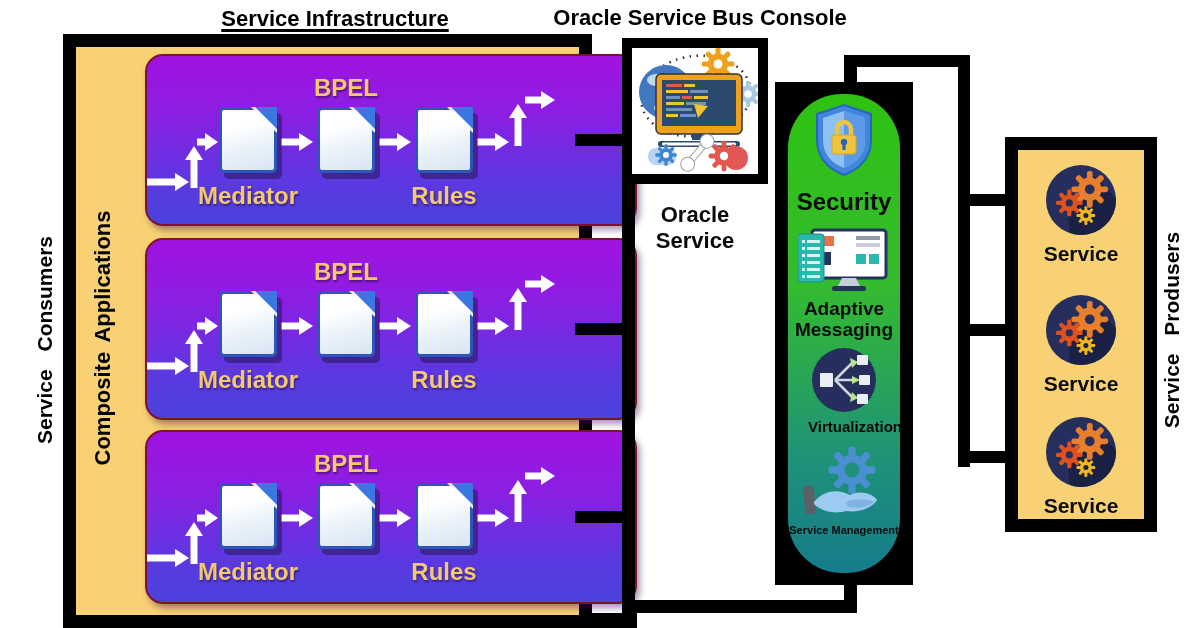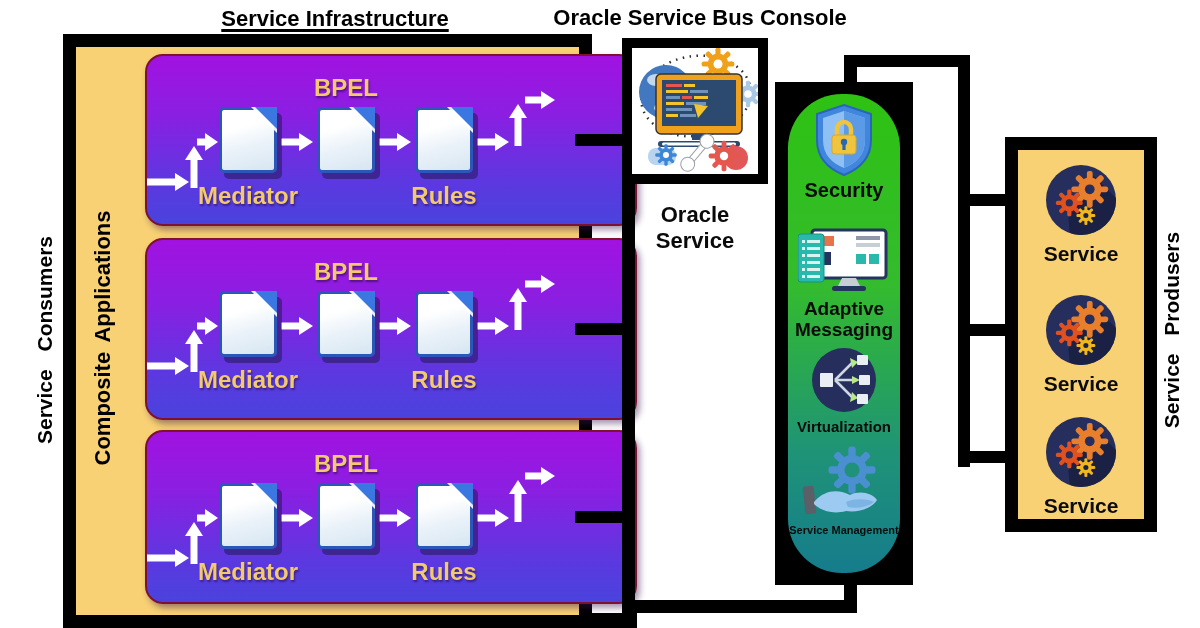--- a/index.html
+++ b/index.html
@@ -219,21 +219,21 @@
 
       <svg class="gicon" style="top:8px;" width="66" height="76" viewBox="0 0 66 76">
         <path d="M33,3 L60,12 V38 C60,57 48,67 33,73 C18,67 6,57 6,38 V12 Z" fill="#3f86dc" stroke="#2a66b8" stroke-width="2"></path>
         <path d="M33,9 L54,16 V38 C54,53 45,61 33,66 C21,61 12,53 12,38 V16 Z" fill="#8ec0f4"></path>
         <path d="M33,9 L54,16 V38 C54,53 45,61 33,66 Z" fill="#5a9ae6"></path>
         <path d="M26,34 V27 a7,7 0 0 1 14,0 V34" fill="none" stroke="#f0c43c" stroke-width="4.5"></path>
         <rect x="21" y="33" width="24" height="19" rx="3" fill="#f0c43c" stroke="#d8a82c"></rect>
         <circle cx="33" cy="40" r="3.2" fill="#2a66b8"></circle>
           <rect x="31.4" y="41" width="3.2" height="7" fill="#2a66b8"></rect>
       </svg>
-      <div class="glabel" style="top:85px;font-size:20px;">Security</div>
+      <div class="glabel" style="top:95px;font-size:24px;">Security</div>
 
       <svg class="gicon" style="top:134px;" width="92" height="66" viewBox="0 0 92 66">
         <rect x="14" y="2" width="74" height="48" rx="3" fill="#fff" stroke="#23355c" stroke-width="3"></rect>
         <rect x="20" y="8" width="16" height="10" fill="#e8734a"></rect>
         <rect x="58" y="8" width="24" height="4" fill="#8e98a8"></rect>
           <rect x="58" y="15" width="24" height="4" fill="#c8ced6"></rect>
         <rect x="20" y="24" width="13" height="13" fill="#23355c"></rect>
         <rect x="58" y="26" width="10" height="10" fill="#28b8ac"></rect>
           <rect x="71" y="26" width="10" height="10" fill="#28b8ac"></rect>
         <polygon points="44,50 58,50 62,58 40,58" fill="#c8ced6"></polygon>
@@ -264,21 +264,21 @@
             <line x1="25" y1="34" x2="44" y2="34"></line>
             <line x1="25" y1="34" x2="42" y2="51"></line>
         </g>
         <polygon points="40,12 48,16 42,22" fill="#b8e986"></polygon>
         <polygon points="42,30 50,34 42,38" fill="#b8e986"></polygon>
         <polygon points="42,46 48,52 40,56" fill="#b8e986"></polygon>
         <rect x="47" y="9" width="11" height="10" rx="1" fill="#e8eef4"></rect>
         <rect x="49" y="29" width="11" height="10" rx="1" fill="#e8eef4"></rect>
         <rect x="47" y="48" width="11" height="10" rx="1" fill="#e8eef4"></rect>
       </svg>
-      <div class="glabel" style="top:325px;font-size:15px;">Virtualization</div>
+      <div class="glabel" style="top:325px;font-size:15px;padding-left:11px;">Virtualization</div>
 
       <svg class="gicon" style="top:350px;" width="84" height="78" viewBox="0 0 84 78">
         <use href="#gearP" fill="#4a8fd0" transform="translate(50,26) scale(2.3)"></use>
         <circle cx="50" cy="26" r="7.5" fill="#20917b"></circle>
         <rect x="2" y="42" width="11" height="28" rx="2" fill="#5b6068" transform="rotate(-6 7 56)"></rect>
         <path d="M12,58 C24,44 38,46 48,51 C58,46 70,49 75,56 C70,64 57,69 44,67 C30,71 18,66 12,60 Z" fill="#9ccaf0"></path>
         <path d="M44,58 C54,54 66,55 72,58 C66,63 54,65 46,63 Z" fill="#7db4e4"></path>
       </svg>
       <div class="glabel" style="top:430px;font-size:11px;">Service Management</div>
 

